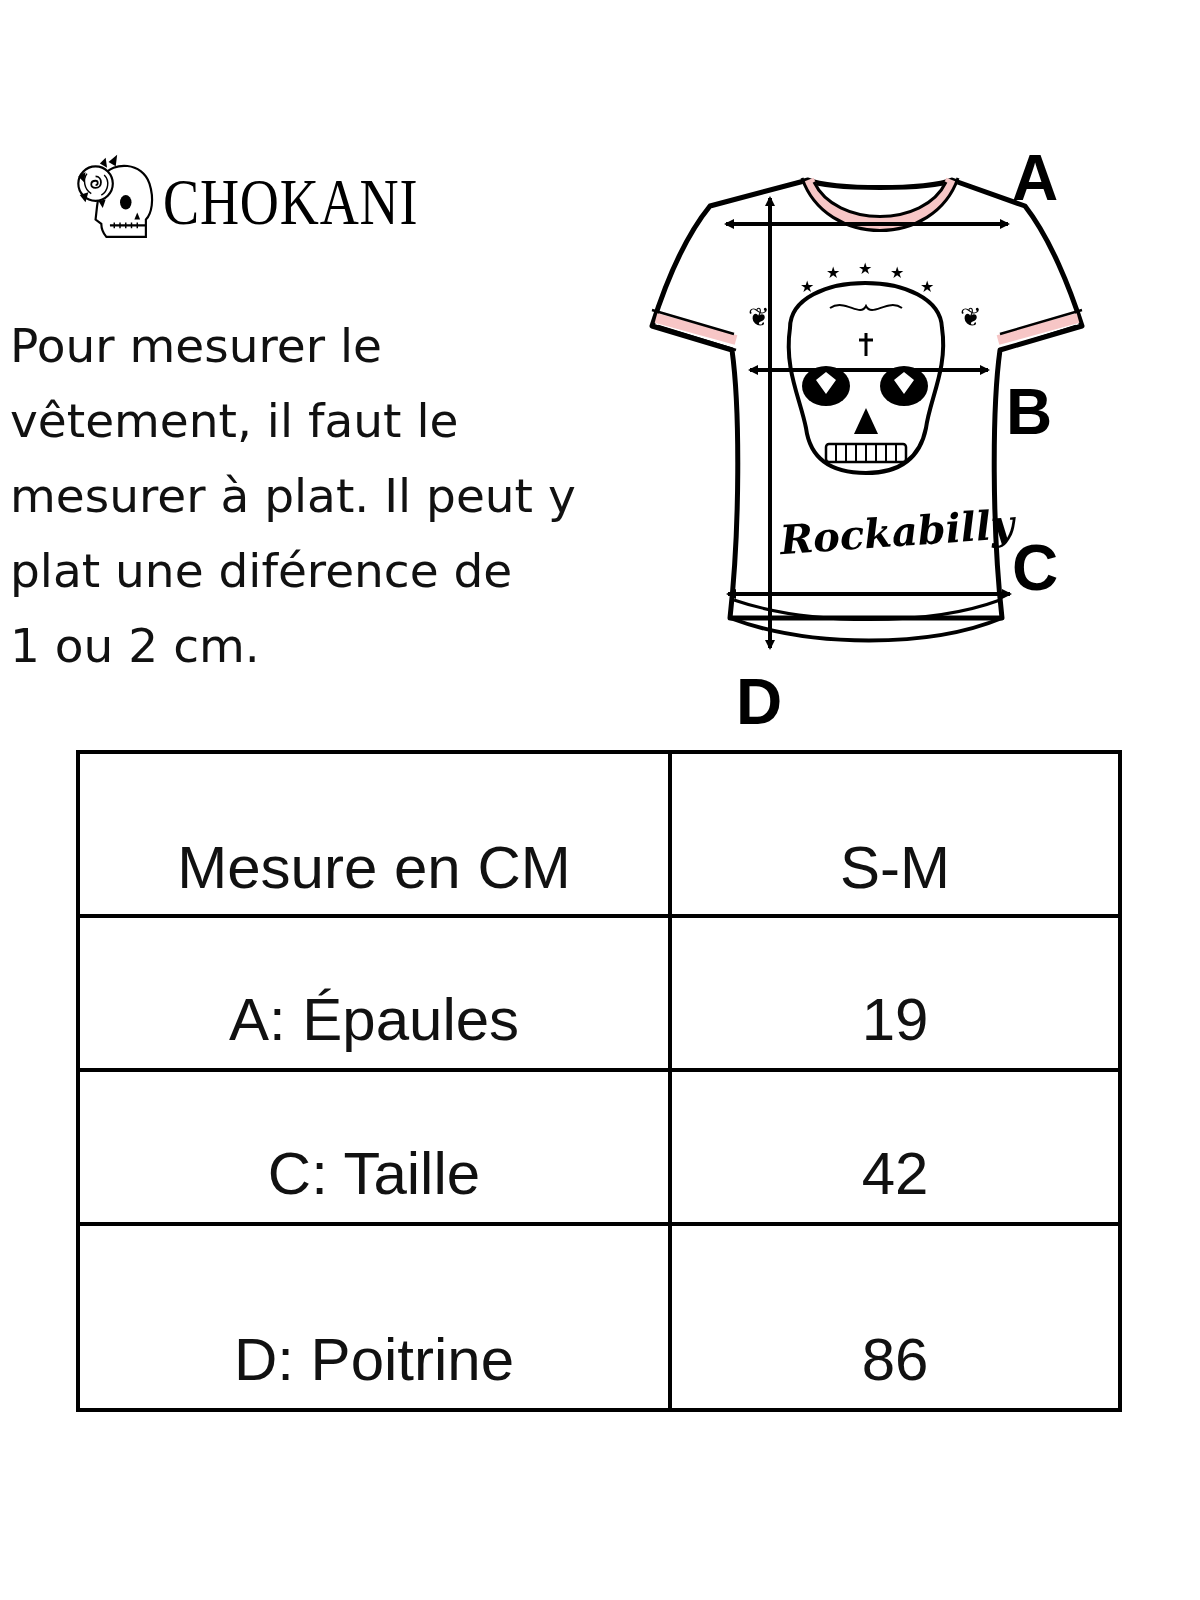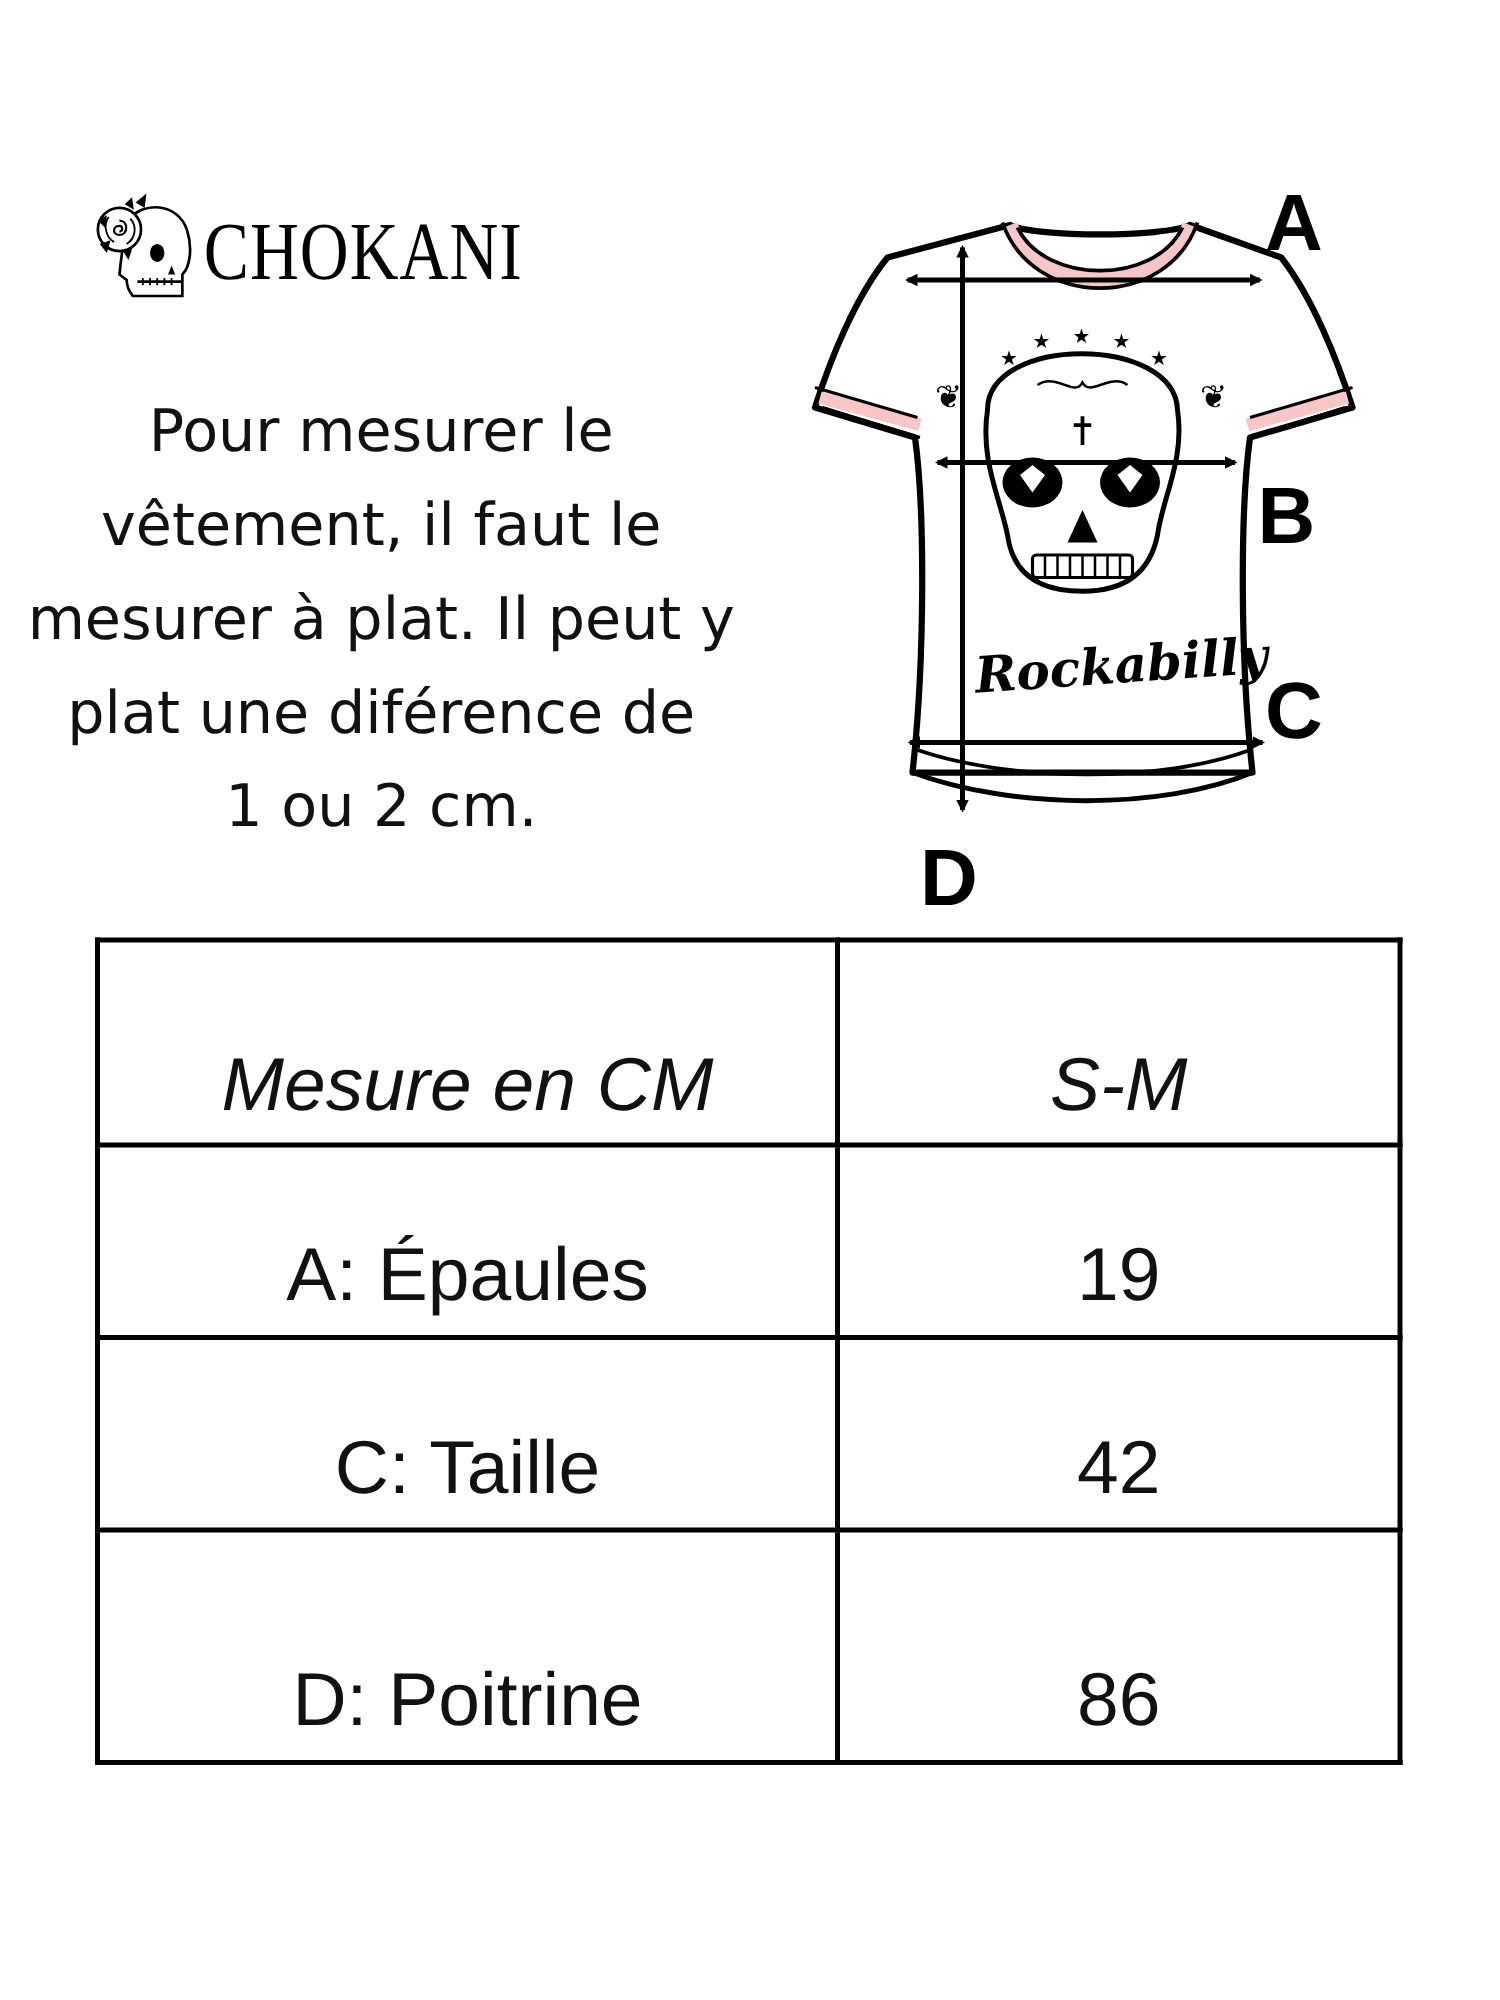--- a/index.html
+++ b/index.html
@@ -1,25 +1,25 @@
 <!DOCTYPE html>
 <html><head>
   <meta charset="utf-8">
   <style>
     html, body { margin: 0; padding: 0; background: #ffffff; }
     body { width: 1200px; height: 1600px; position: relative; overflow: hidden; font-family: "Liberation Sans", sans-serif; color: #000; }
     .logo { position: absolute; left: 74px; top: 128px; width: 400px; height: 140px; display: flex; align-items: center; }
     .logo-mark { width: 115px; height: 140px; }
     .logo-text { font-family: "Liberation Serif", serif; font-size: 66px; letter-spacing: 1px; margin-left: 6px; transform: scaleX(0.82); transform-origin: left center; margin-top: 8px; }
-    .intro { position: absolute; left: 10px; top: 308px; width: 590px; text-align: center; font-family: "DejaVu Sans", sans-serif; font-size: 47px; line-height: 75px; color: #111; }
+    .intro { position: absolute; left: 10px; top: 308px; width: 590px; text-align: left; font-family: "DejaVu Sans", sans-serif; font-size: 47px; line-height: 75px; color: #111; }
     .diagram { position: absolute; left: 630px; top: 128px; width: 480px; height: 612px; }
     .size-table { position: absolute; left: 76px; top: 750px; width: 1046px; border-collapse: collapse; }
     .size-table td { border: 4px solid #000; text-align: center; font-family: "Liberation Sans", sans-serif; font-size: 60px; color: #111; padding: 0; }
     .size-table td.col-label { width: 588px; }
-    .row-header td { height: 148px; vertical-align: bottom; padding-bottom: 12px; font-style: italic; }
+    .row-header td { height: 148px; vertical-align: bottom; padding-bottom: 12px; }
     .row-data td { height: 136px; vertical-align: bottom; padding-bottom: 14px; }
     .row-last td { height: 168px; vertical-align: bottom; padding-bottom: 14px; }
   </style>
 </head>
 <body>
 
 <div class="logo">
   <svg class="logo-mark" viewBox="0 0 115 140">
 
     <path d="M40 40 C55 18 95 20 105 50 C112 72 108 92 100 100 L100 124 L45 124 C40 118 38 112 38 106 L30 100 C32 80 34 60 40 40 Z" fill="#fff" stroke="#000" stroke-width="3"></path>

